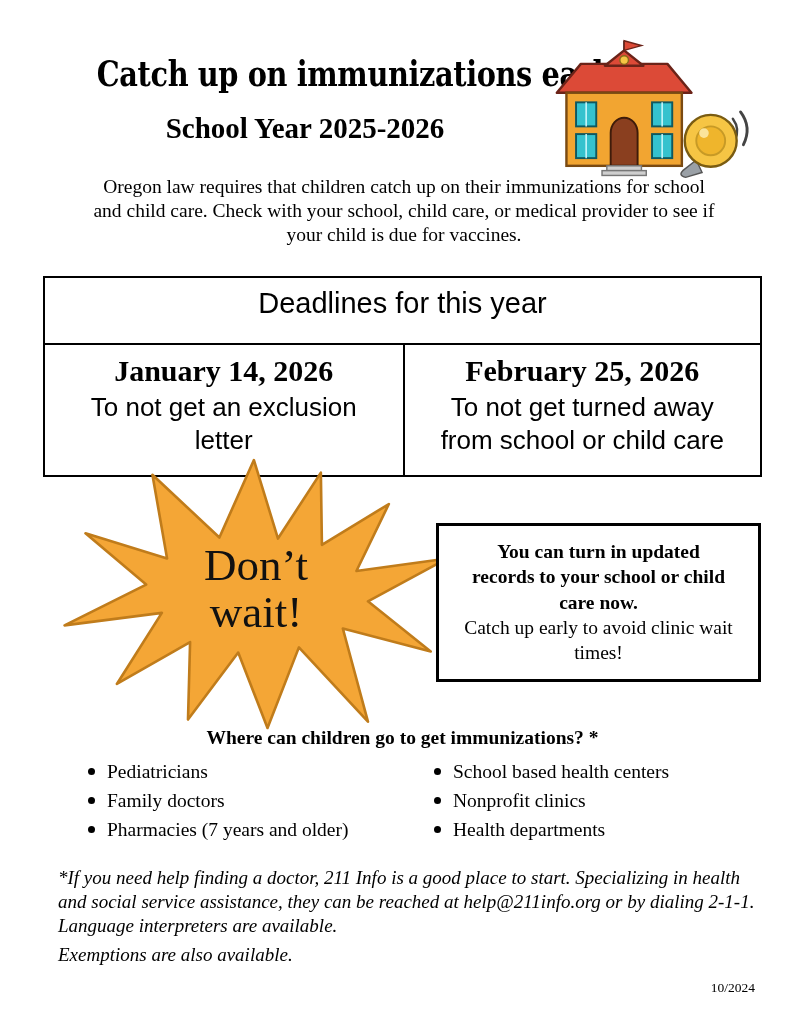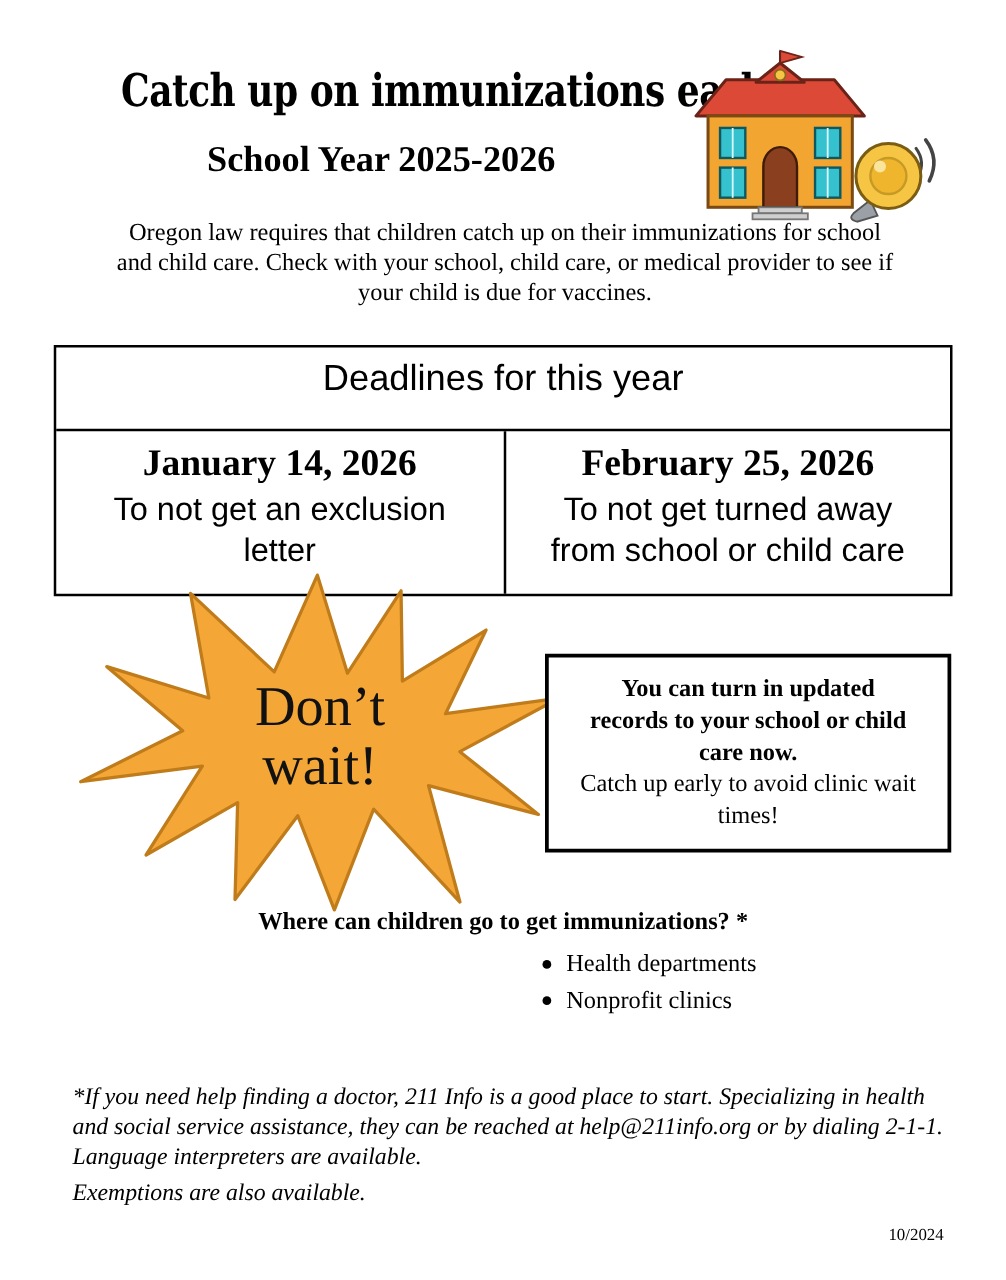--- a/index.html
+++ b/index.html
@@ -164,29 +164,47 @@
     </div>
   </div>
 
   <div class="callout">
     <div class="callout-bold">You can turn in updated records to your school or child care now.</div>
     <div class="callout-reg">Catch up early to avoid clinic wait times!</div>
   </div>
 
   <div class="where-heading">Where can children go to get immunizations? *</div>
 
+  <div class="bullet-col left">
+    <div class="bullet-item">
+      <span class="bullet-dot"></span>
+      <span>Pediatricians</span>
+    </div>
+    <div class="bullet-item">
+      <span class="bullet-dot"></span>
+      <span>Family doctors</span>
+    </div>
+    <div class="bullet-item">
+      <span class="bullet-dot"></span>
+      <span>Pharmacies (7 years and older)</span>
+    </div>
+  </div>
 
   <div class="bullet-col rightcol">
     <div class="bullet-item">
       <span class="bullet-dot"></span>
+      <span>School based health centers</span>
+    </div>
+    <div class="bullet-item">
+      <span class="bullet-dot"></span>
+      <span>Nonprofit clinics</span>
+    </div>
+    <div class="bullet-item">
+      <span class="bullet-dot"></span>
       <span>Health departments</span>
-    </div>
-    <div class="bullet-item">
-      <span class="bullet-dot"></span>
-      <span>Nonprofit clinics</span>
     </div>
   </div>
 
   <div class="footnote">*If you need help finding a doctor, 211 Info is a good place to start. Specializing in health and social service assistance, they can be reached at help@211info.org or by dialing 2-1-1. Language interpreters are available.</div>
   <div class="exemptions">Exemptions are also available.</div>
   <div class="footer-date">10/2024</div>
 
 </div>
 
 </body></html>

